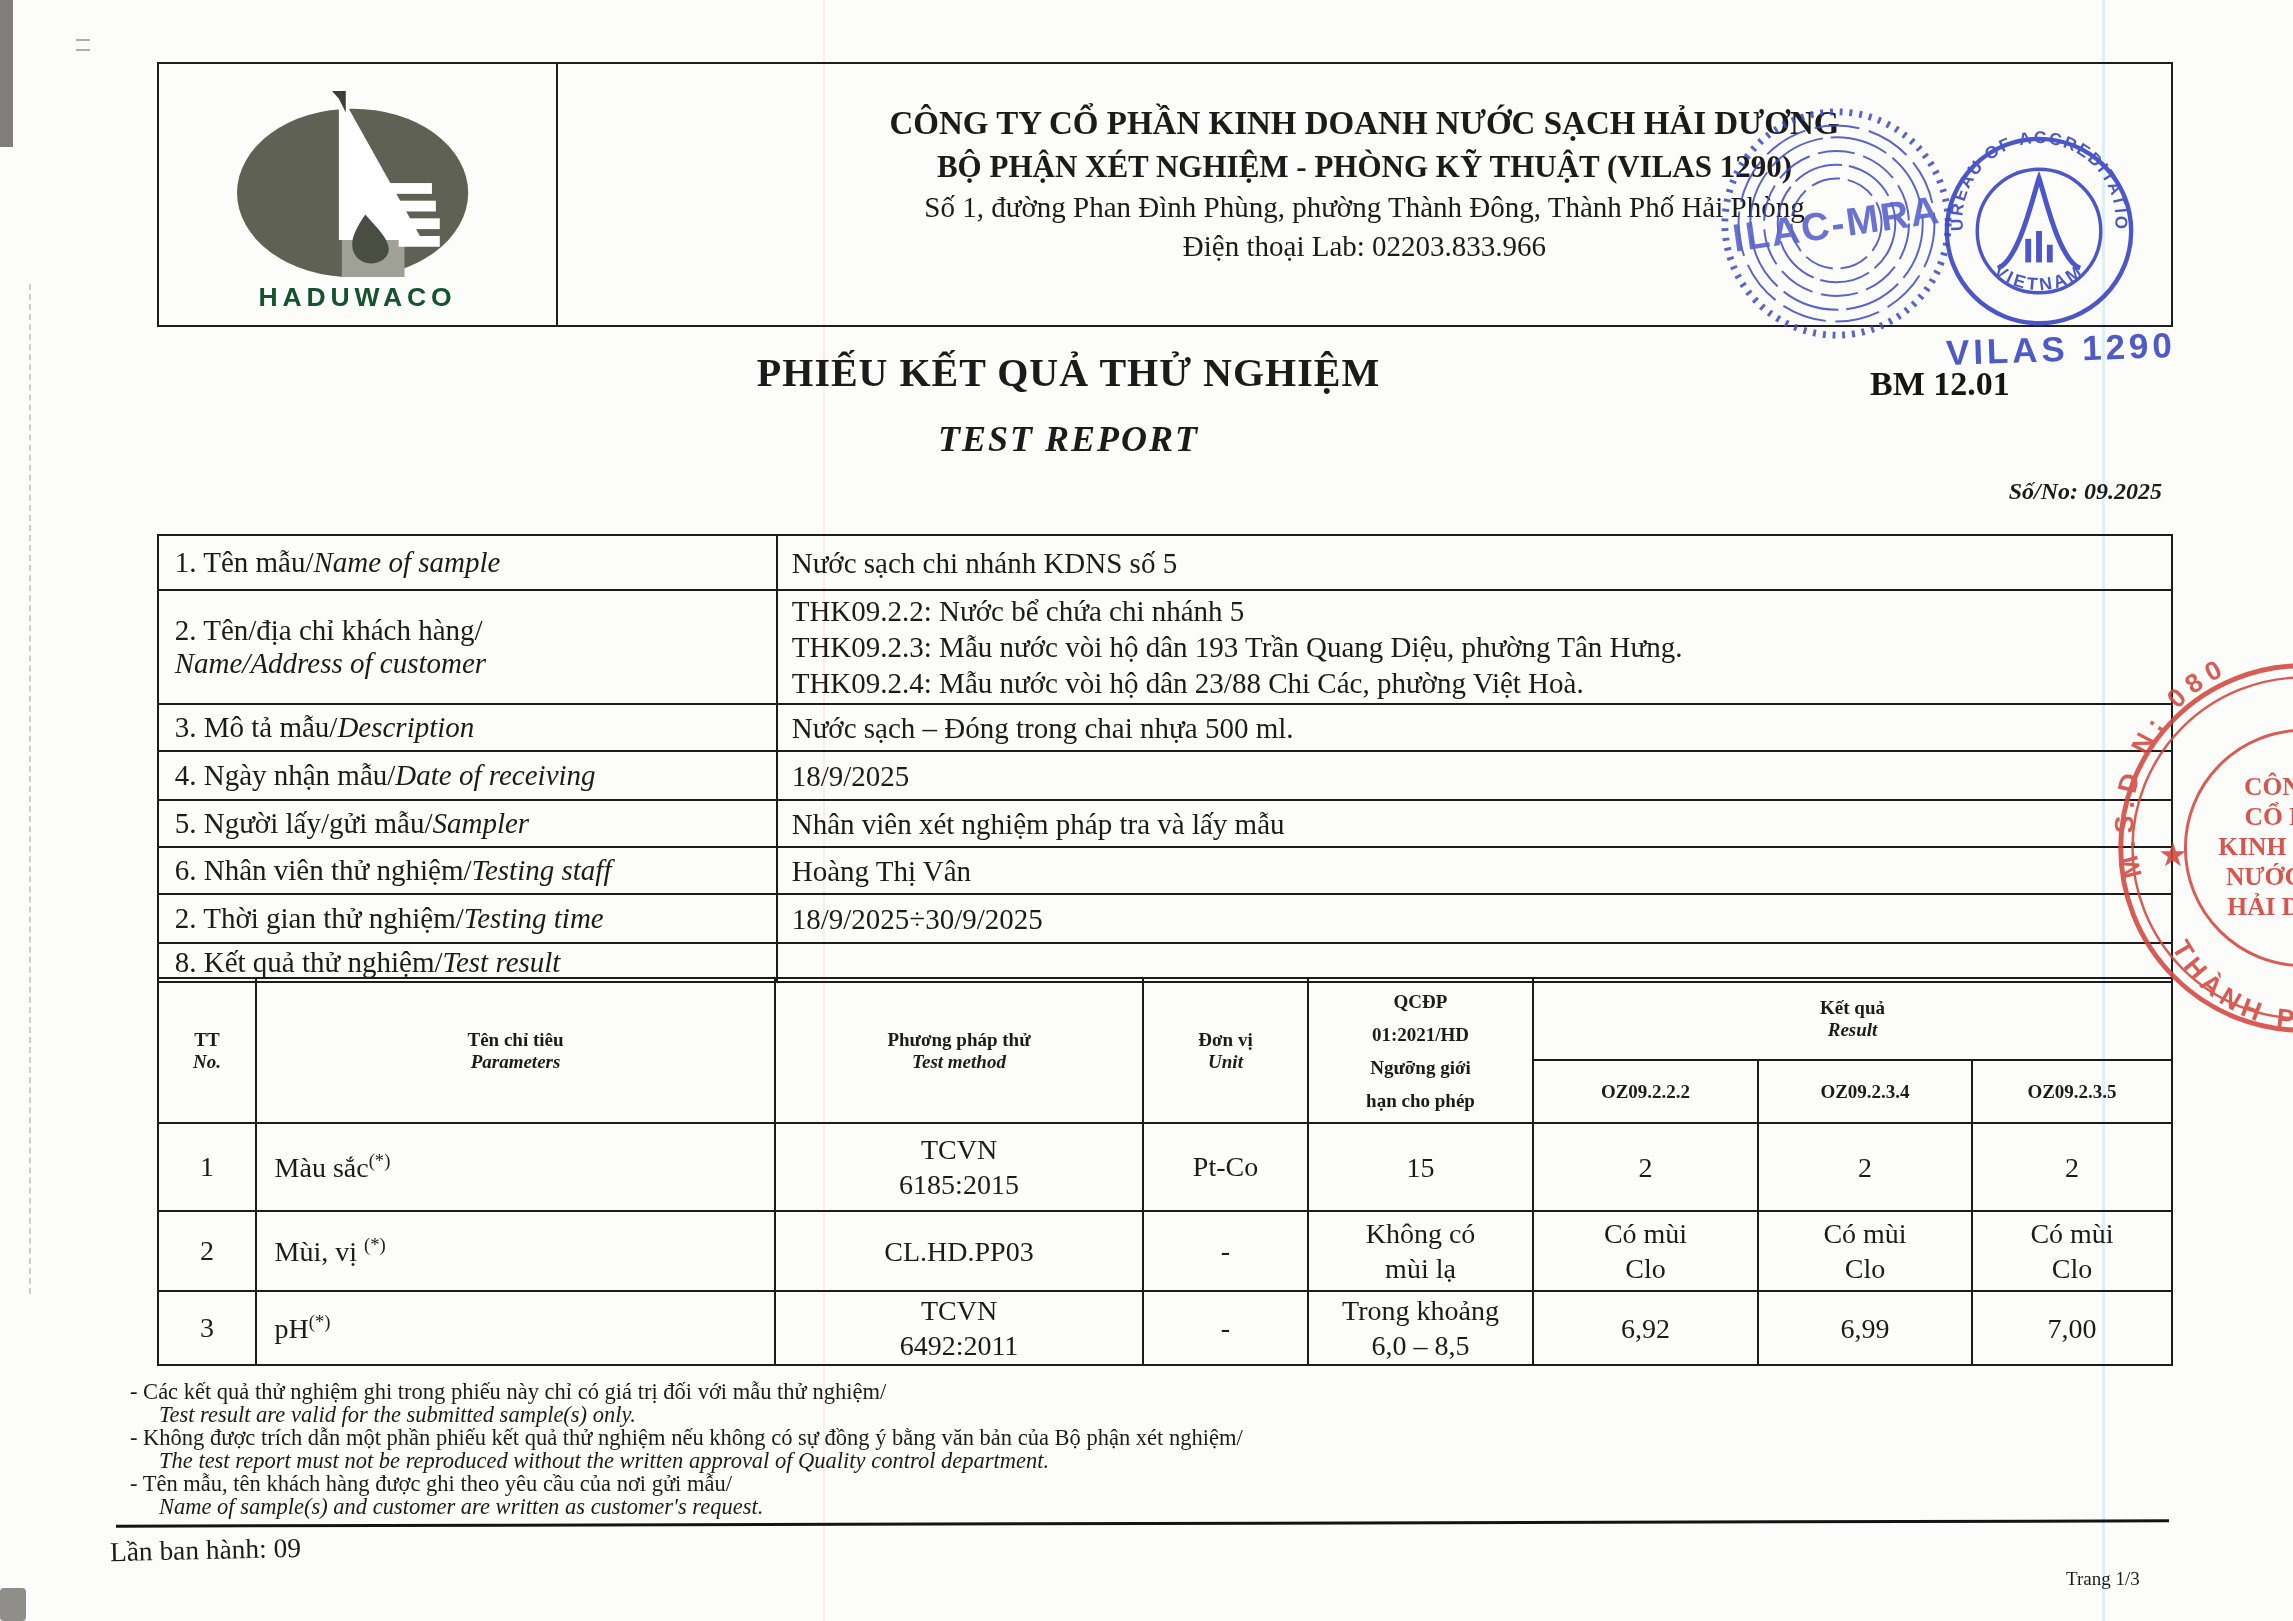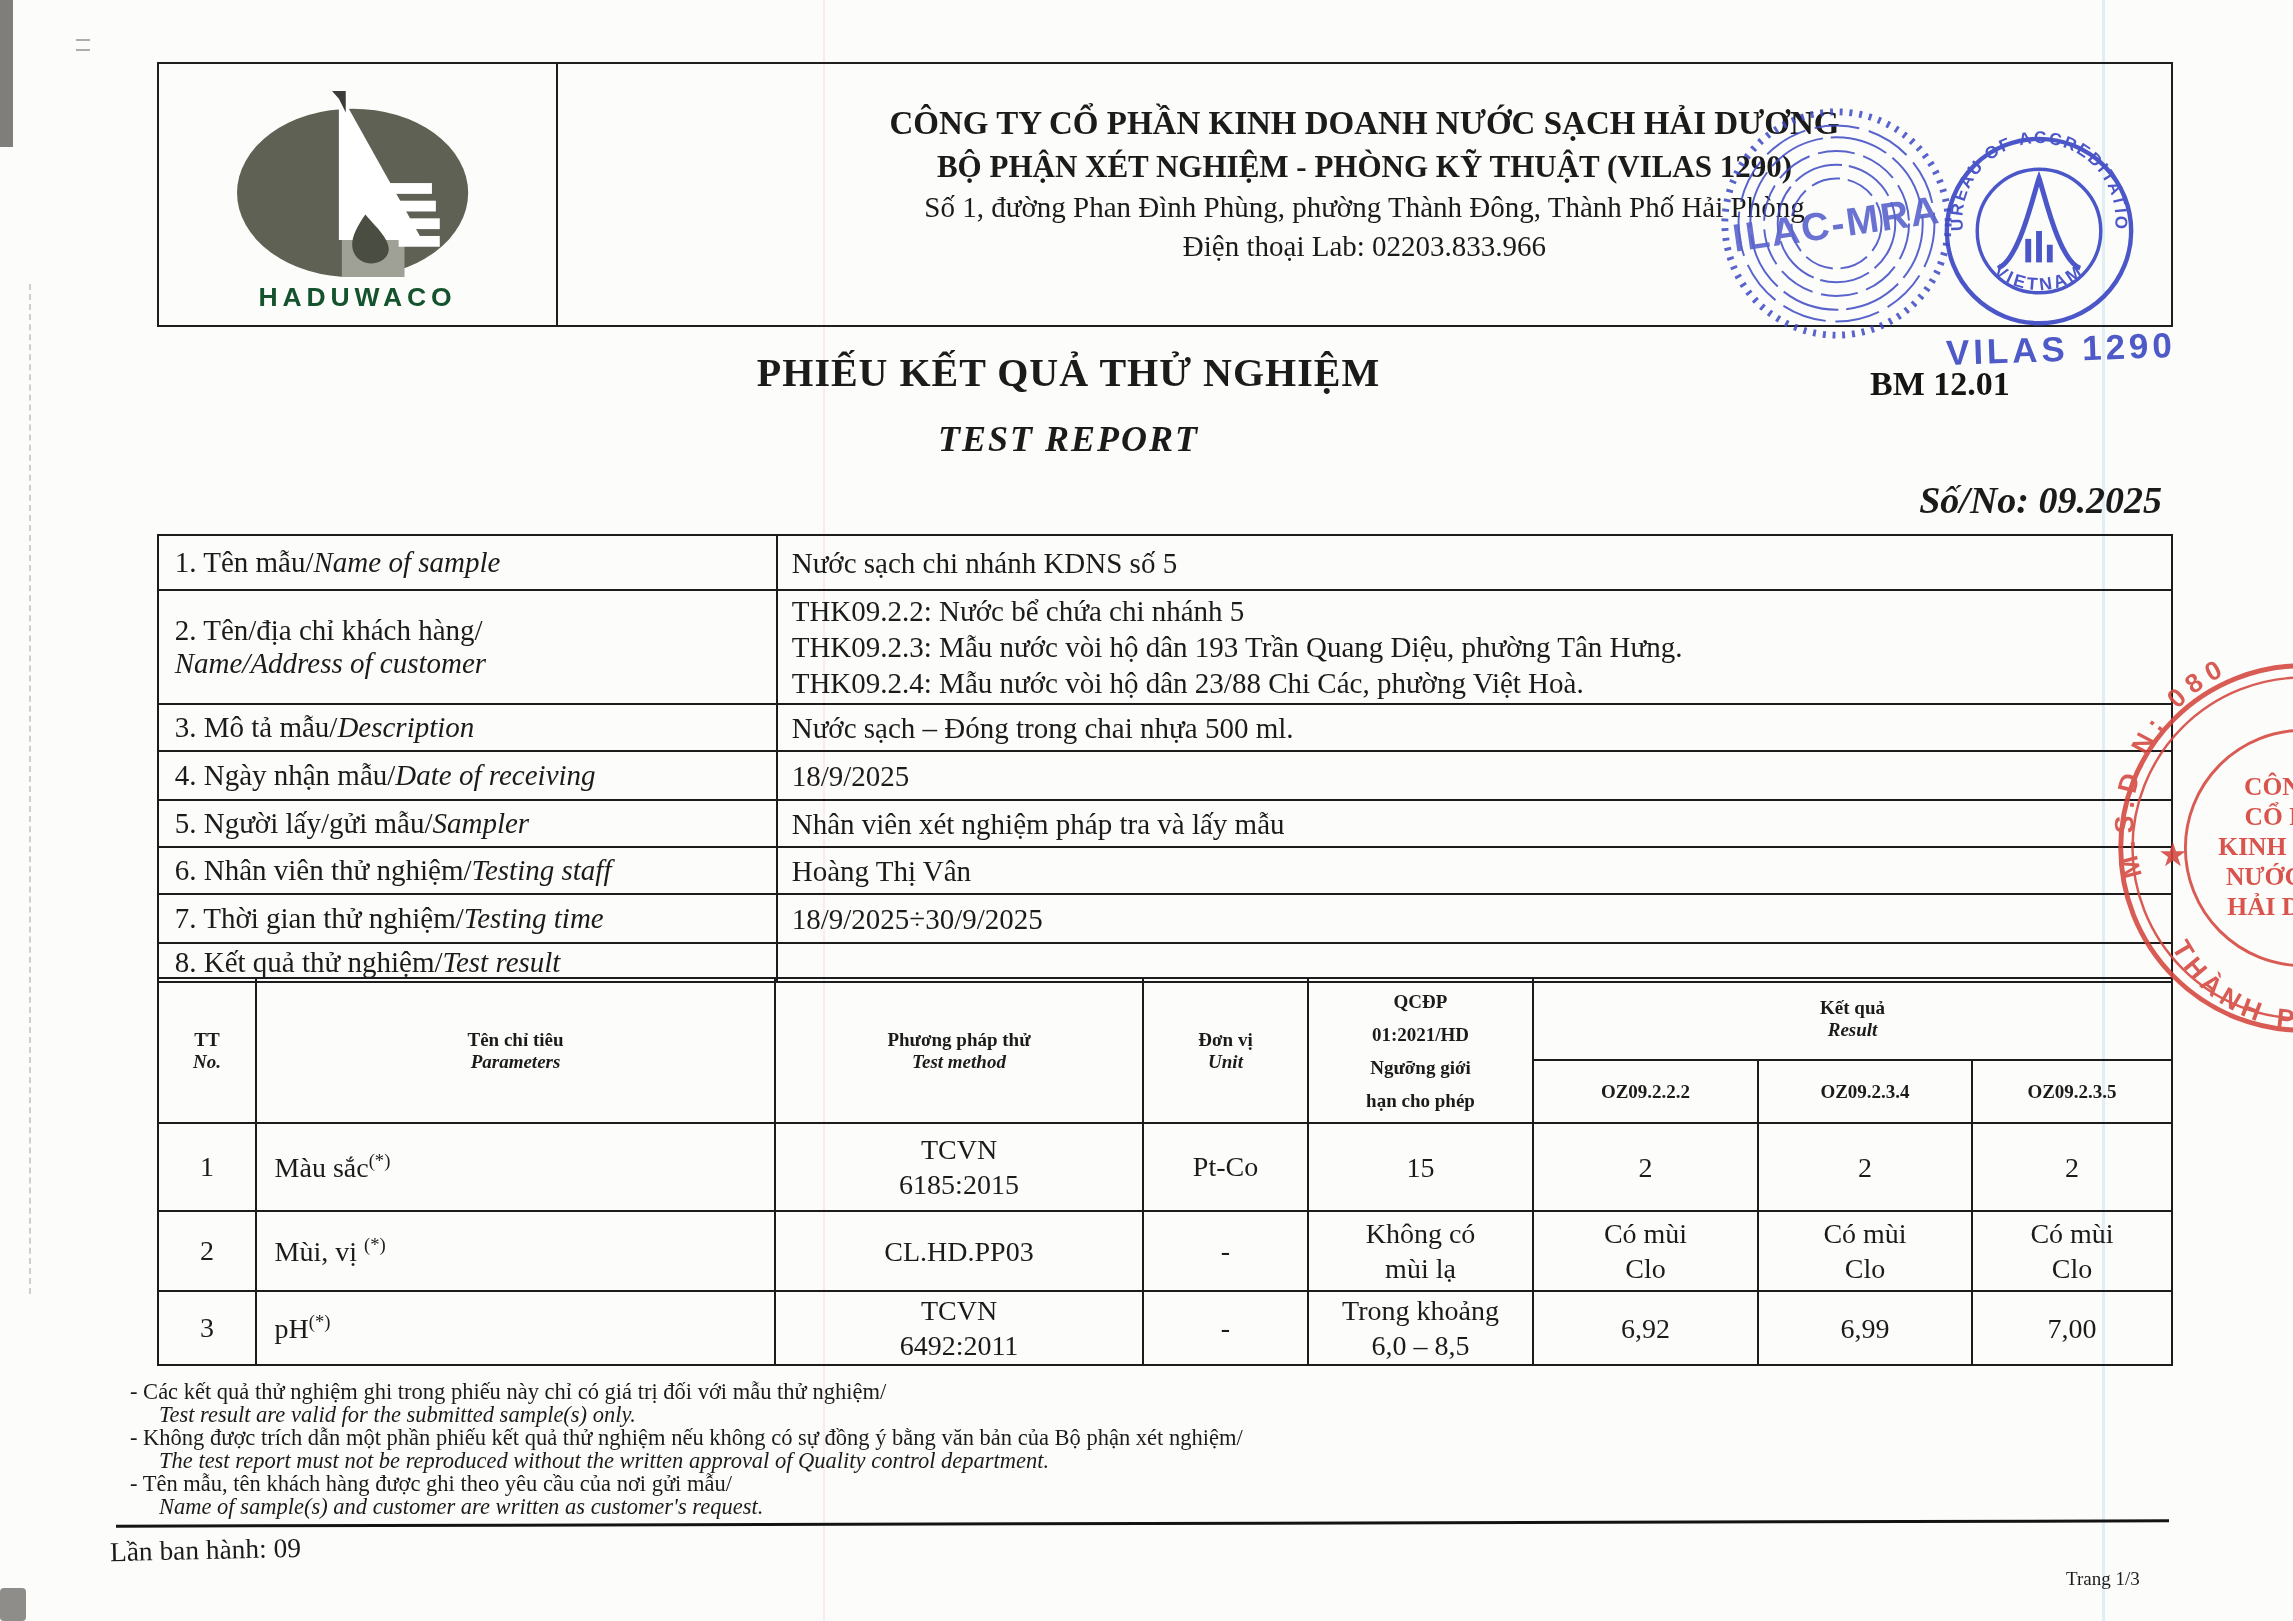--- a/index.html
+++ b/index.html
@@ -36,21 +36,21 @@
 
   .red-seal-svg{position:absolute;left:2107px;top:652px;opacity:.88;}
   .red-seal-center{position:absolute;left:2161px;top:772px;width:284px;text-align:center;
                    color:#d5463e;font-weight:bold;font-size:25.5px;line-height:30px;white-space:pre-line;opacity:.92;}
 
   
   .title-block{position:absolute;left:157px;top:349px;width:1823px;text-align:center;}
   .title-vi{font-size:40px;font-weight:bold;letter-spacing:1px;}
   .title-en{font-size:36px;font-weight:bold;font-style:italic;letter-spacing:2px;margin-top:21.6px;}
   .doc-no{position:absolute;left:1470px;top:478px;width:692px;text-align:right;
-          font-size:38px;font-weight:bold;font-style:italic;}
+          font-size:24px;font-weight:bold;font-style:italic;}
 
   
   table.info{position:absolute;left:157px;top:534px;width:2014px;border-collapse:collapse;table-layout:fixed;
              font-size:29px;}
   table.info td{border:2px solid #1c1c1c;vertical-align:middle;padding:2px 3.9px 2px 15.7px;overflow:hidden;}
   table.info td.val{padding-left:13.7px;white-space:pre-line;line-height:36px;}
   table.info i{font-style:italic;display:inline-block;}
 
   
   table.res{position:absolute;left:157px;top:977px;width:2014px;border-collapse:collapse;table-layout:fixed;
@@ -176,21 +176,21 @@
     </tr>
     <tr style="height:47px">
       <td><span>5. Người lấy/gửi mẫu/</span><i>Sampler</i></td>
       <td class="val">Nhân viên xét nghiệm pháp tra và lấy mẫu</td>
     </tr>
     <tr style="height:47px">
       <td><span>6. Nhân viên thử nghiệm/</span><i>Testing staff</i></td>
       <td class="val">Hoàng Thị Vân</td>
     </tr>
     <tr style="height:49px">
-      <td><span>7. Thời gian thử nghiệm/</span><i>Testing time</i></td>
+      <td><span>2. Thời gian thử nghiệm/</span><i>Testing time</i></td>
       <td class="val">18/9/2025÷30/9/2025</td>
     </tr>
     <tr style="height:39px">
       <td><span>8. Kết quả thử nghiệm/</span><i>Test result</i></td>
       <td class="val"></td>
     </tr>
   </tbody>
     </table>
 
   <table class="res">

